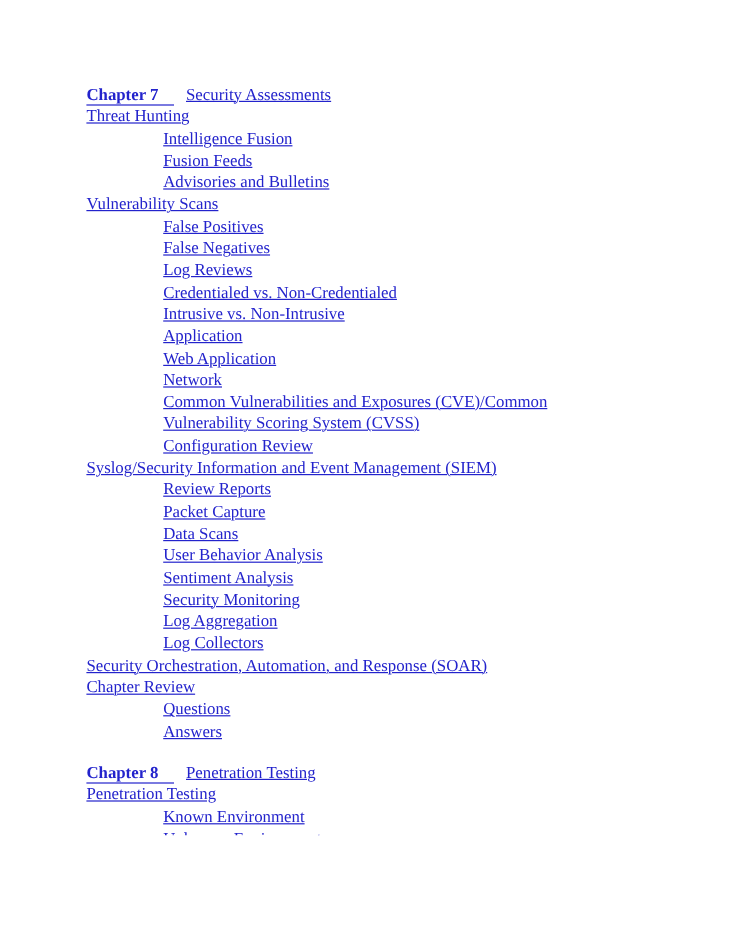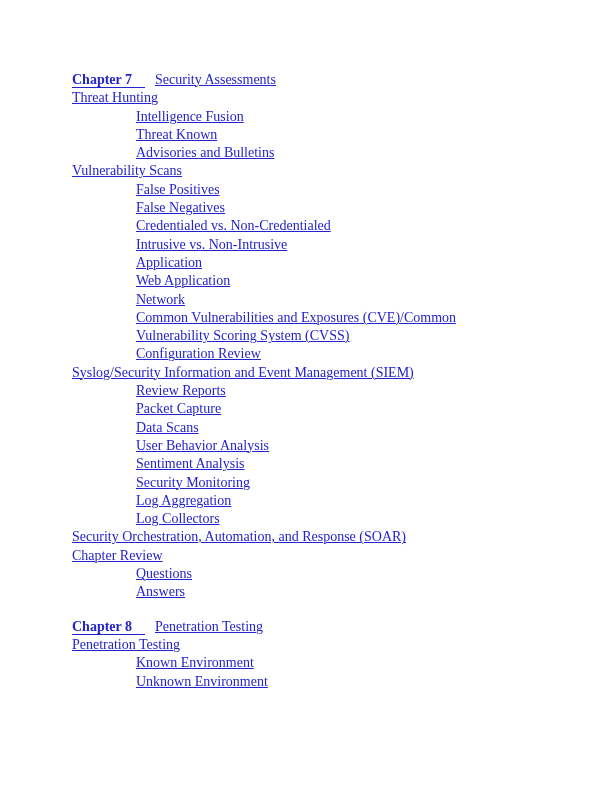--- a/index.html
+++ b/index.html
@@ -80,25 +80,26 @@
 
 <div class="page">
   <div class="toc">
 
     <div class="row chapter-row">
       <span class="chap-label"><a>Chapter 7</a></span><a class="chap-title">Security Assessments</a>
     </div>
 
     <div class="row l1"><a>Threat Hunting</a></div>
     <div class="row l2"><a>Intelligence Fusion</a></div>
-    <div class="row l2"><a>Threat Known</a></div>
+    <div class="row l2"><a>Fusion Feeds</a></div>
     <div class="row l2"><a>Advisories and Bulletins</a></div>
     <div class="row l1"><a>Vulnerability Scans</a></div>
     <div class="row l2"><a>False Positives</a></div>
     <div class="row l2"><a>False Negatives</a></div>
+    <div class="row l2"><a>Log Reviews</a></div>
     <div class="row l2"><a>Credentialed vs. Non-Credentialed</a></div>
     <div class="row l2"><a>Intrusive vs. Non-Intrusive</a></div>
     <div class="row l2"><a>Application</a></div>
     <div class="row l2"><a>Web Application</a></div>
     <div class="row l2"><a>Network</a></div>
     <div class="row l2 wrap"><a>Common Vulnerabilities and Exposures (CVE)/Common
 Vulnerability Scoring System (CVSS)</a></div>
     <div class="row l2"><a>Configuration Review</a></div>
     <div class="row l1"><a>Syslog/Security Information and Event Management (SIEM)</a></div>
     <div class="row l2"><a>Review Reports</a></div>

